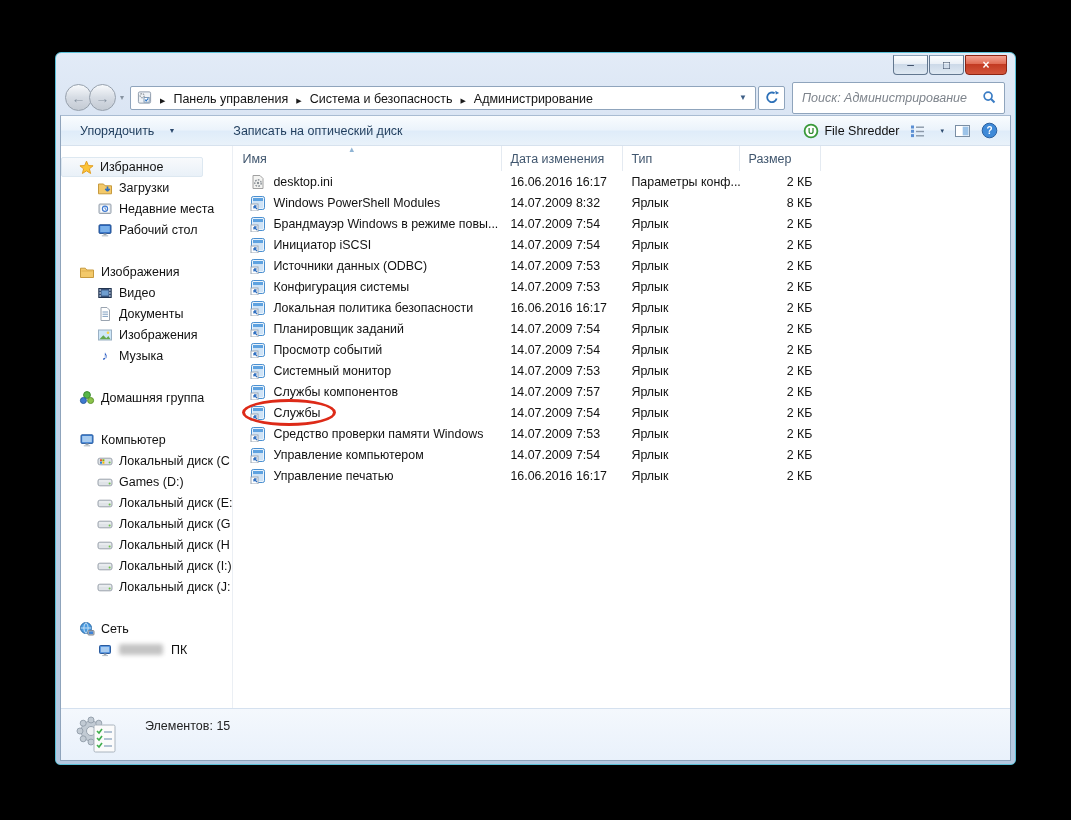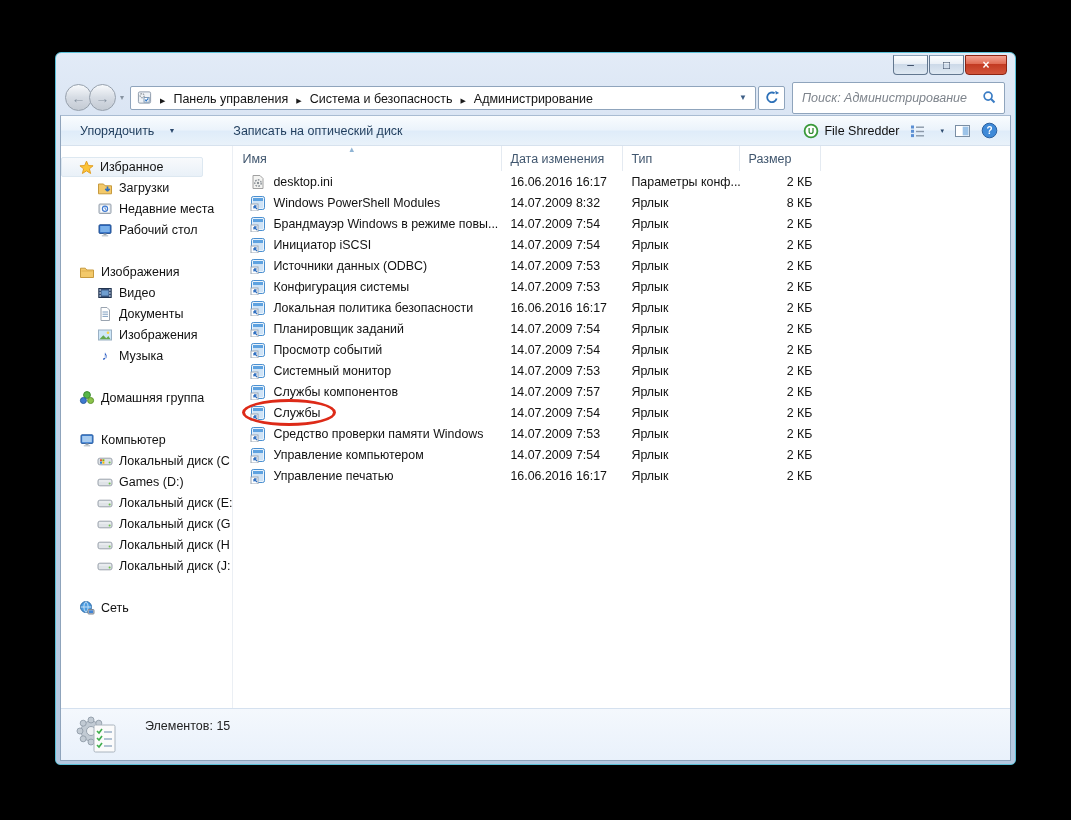--- a/index.html
+++ b/index.html
@@ -358,34 +358,56 @@
               <span>Локальный диск (H</span>
             </div>
             <div class="srow child">
               <span class="ico">
                 <svg width="16" height="16" viewBox="0 0 16 16">
                   <rect x="1" y="5.2" width="14" height="6.6" rx="1.8" fill="#dfe3e7" stroke="#9aa2ac"></rect>
                   <path d="M2 7 h12" stroke="#f2f4f6"></path>
                   <circle cx="12.6" cy="9.6" r="1" fill="#6fc24a"></circle>
                 </svg>
               </span>
+              <span>Локальный диск (I:)</span>
+            </div>
+            <div class="srow child">
+              <span class="ico">
+                <svg width="16" height="16" viewBox="0 0 16 16">
+                  <rect x="1" y="5.2" width="14" height="6.6" rx="1.8" fill="#dfe3e7" stroke="#9aa2ac"></rect>
+                  <path d="M2 7 h12" stroke="#f2f4f6"></path>
+                  <circle cx="12.6" cy="9.6" r="1" fill="#6fc24a"></circle>
+                </svg>
+              </span>
               <span>Локальный диск (J:</span>
             </div>
           </div>
           <div class="sec">
             <div class="srow">
               <span class="ico">
                 <svg width="16" height="16" viewBox="0 0 16 16">
                   <circle cx="7" cy="7" r="5.5" fill="#4b9be0" stroke="#2e6ca8"></circle>
                   <path d="M1.5 7 h11 M7 1.5 a8 8 0 0 1 0 11 M7 1.5 a8 8 0 0 0 0 11" fill="none" stroke="#cde4f6" stroke-width="0.9"></path>
                   <rect x="9" y="9.5" width="6" height="4.5" rx="0.8" fill="#b8c0c8" stroke="#7e8894"></rect>
                   <rect x="10" y="10.4" width="4" height="2.6" fill="#3f84d8"></rect>
                 </svg>
               </span>
               <span>Сеть</span>
+            </div>
+            <div class="srow child">
+              <span class="ico">
+                <svg width="16" height="16" viewBox="0 0 16 16">
+                  <rect x="2.5" y="3.5" width="11" height="8" rx="1" fill="#3f84d8" stroke="#2a5b9e"></rect>
+                  <rect x="3.7" y="4.7" width="8.6" height="5.6" fill="#a8ccf0"></rect>
+                  <rect x="6.8" y="11.5" width="2.6" height="1.5" fill="#9aa4ae"></rect>
+                  <rect x="5.2" y="13" width="5.8" height="1.1" fill="#b8c0c8"></rect>
+                </svg>
+              </span>
+              <span class="censor"></span>
+              <span>ПК</span>
             </div>
           </div>
         </div>
       <div class="list">
         <div class="lheader" id="lheader">
           <span class="sort">▴</span>
         <div class="hcol" style="flex: 0 0 269px; padding-left: 9px;">
               <span>Имя</span>
             </div>
             <div class="hcol" style="flex: 0 0 121px;">

